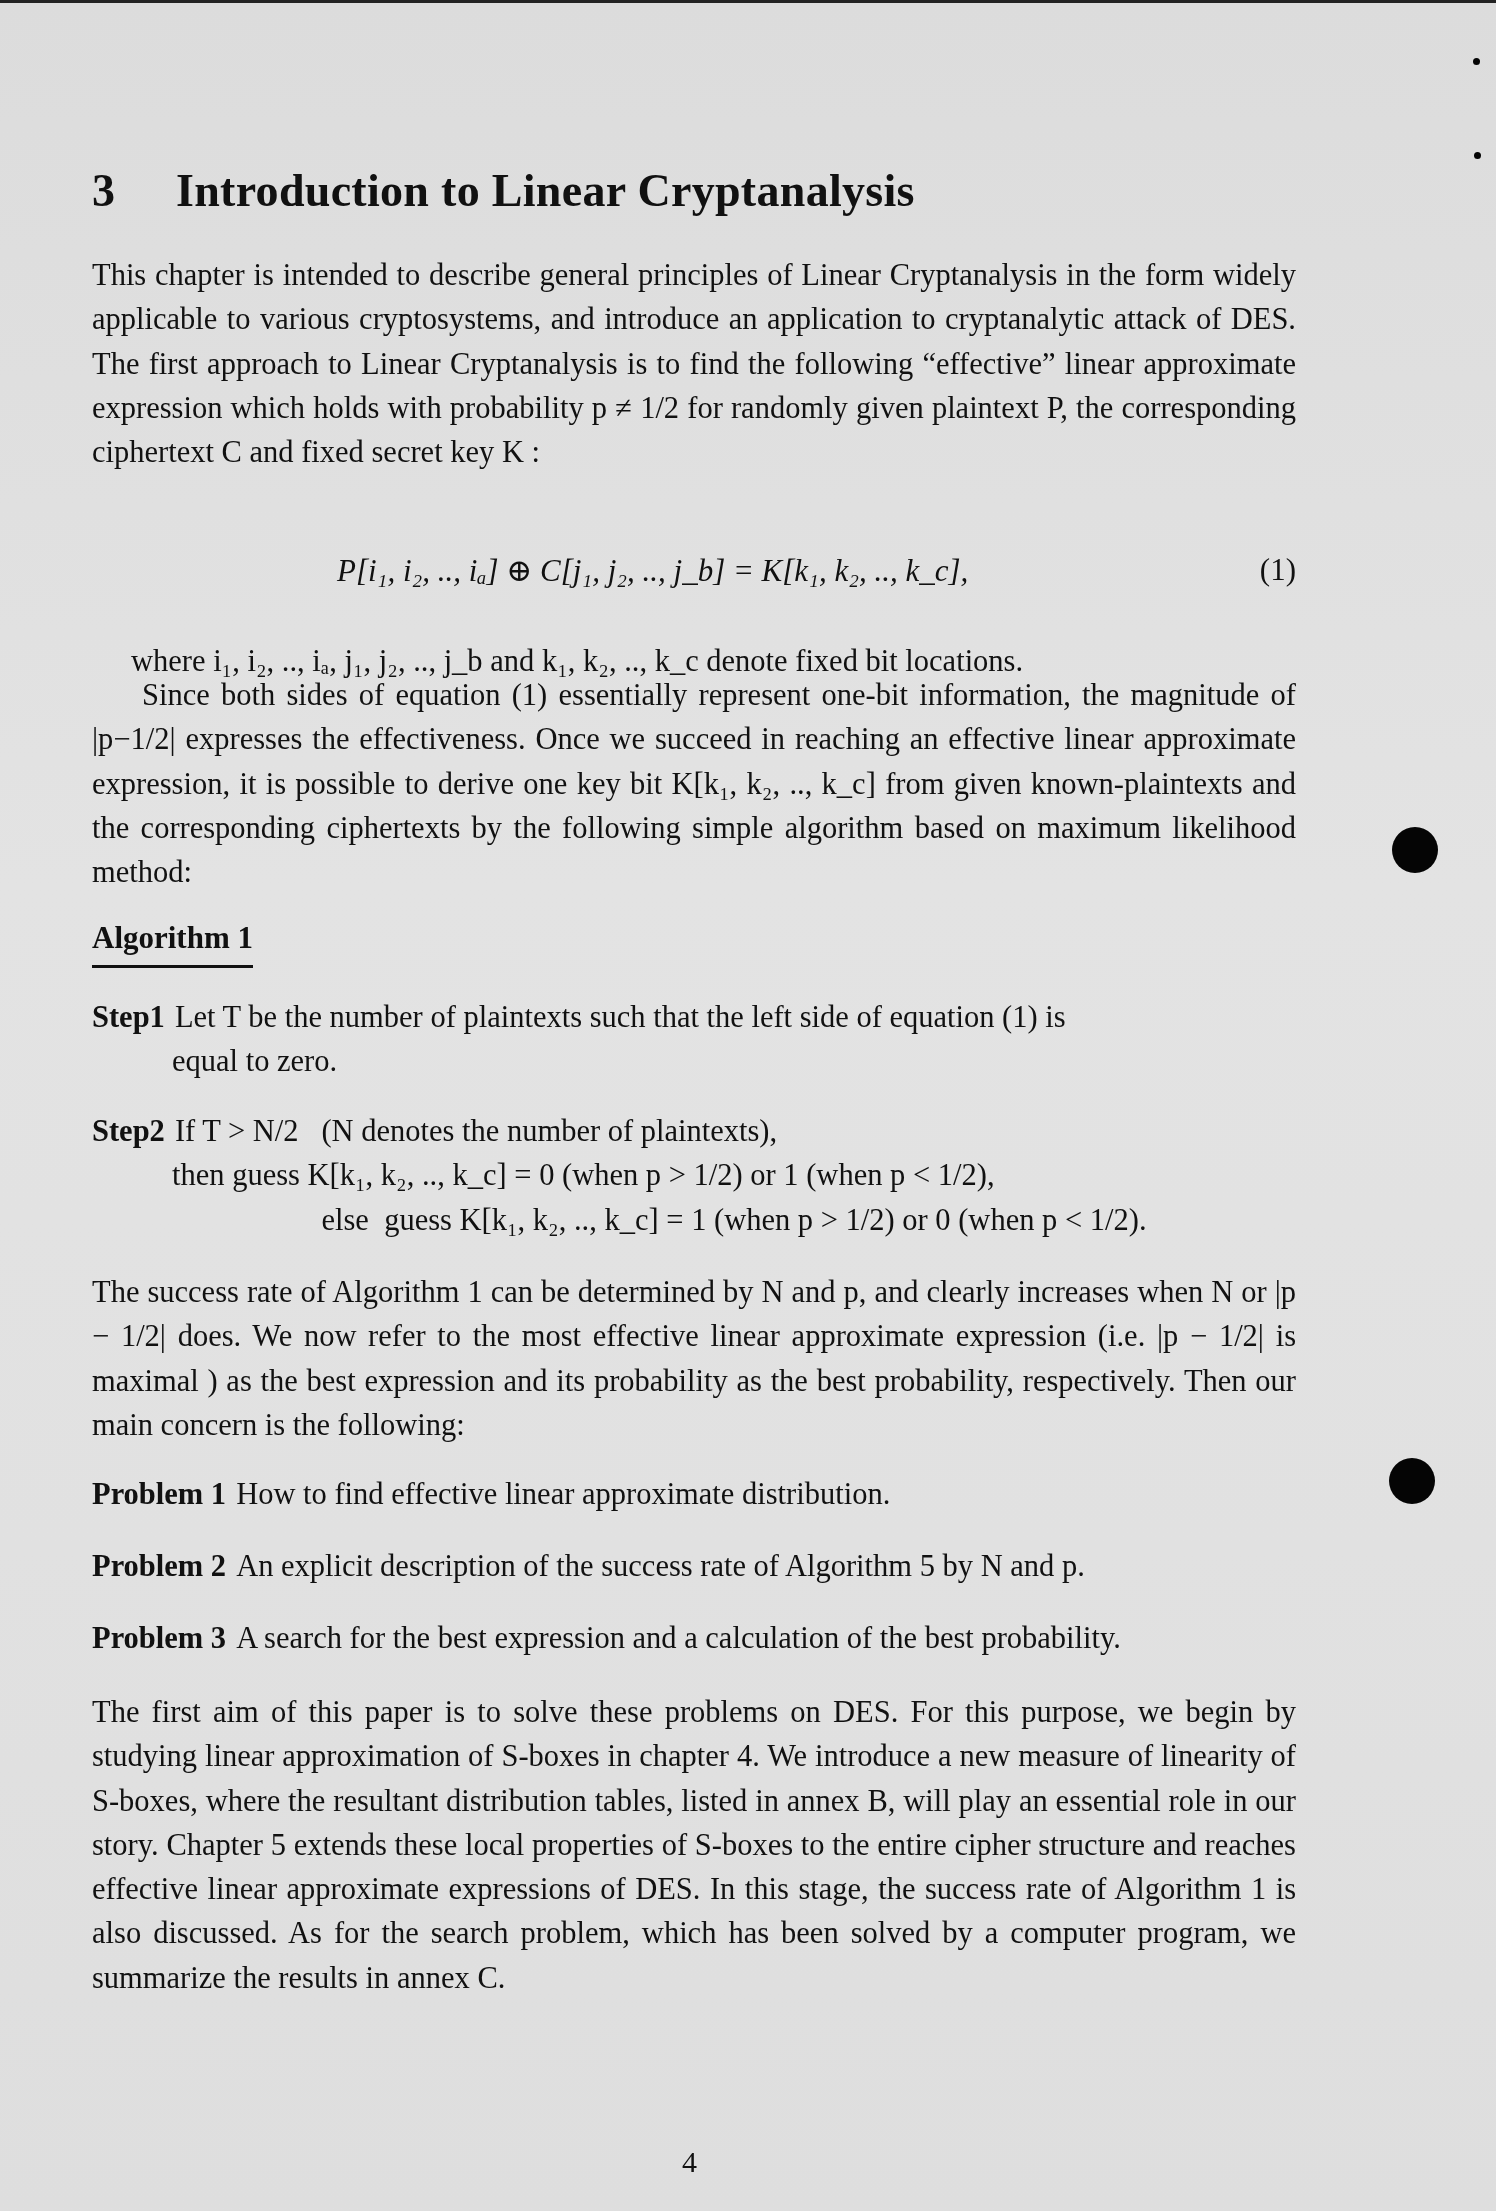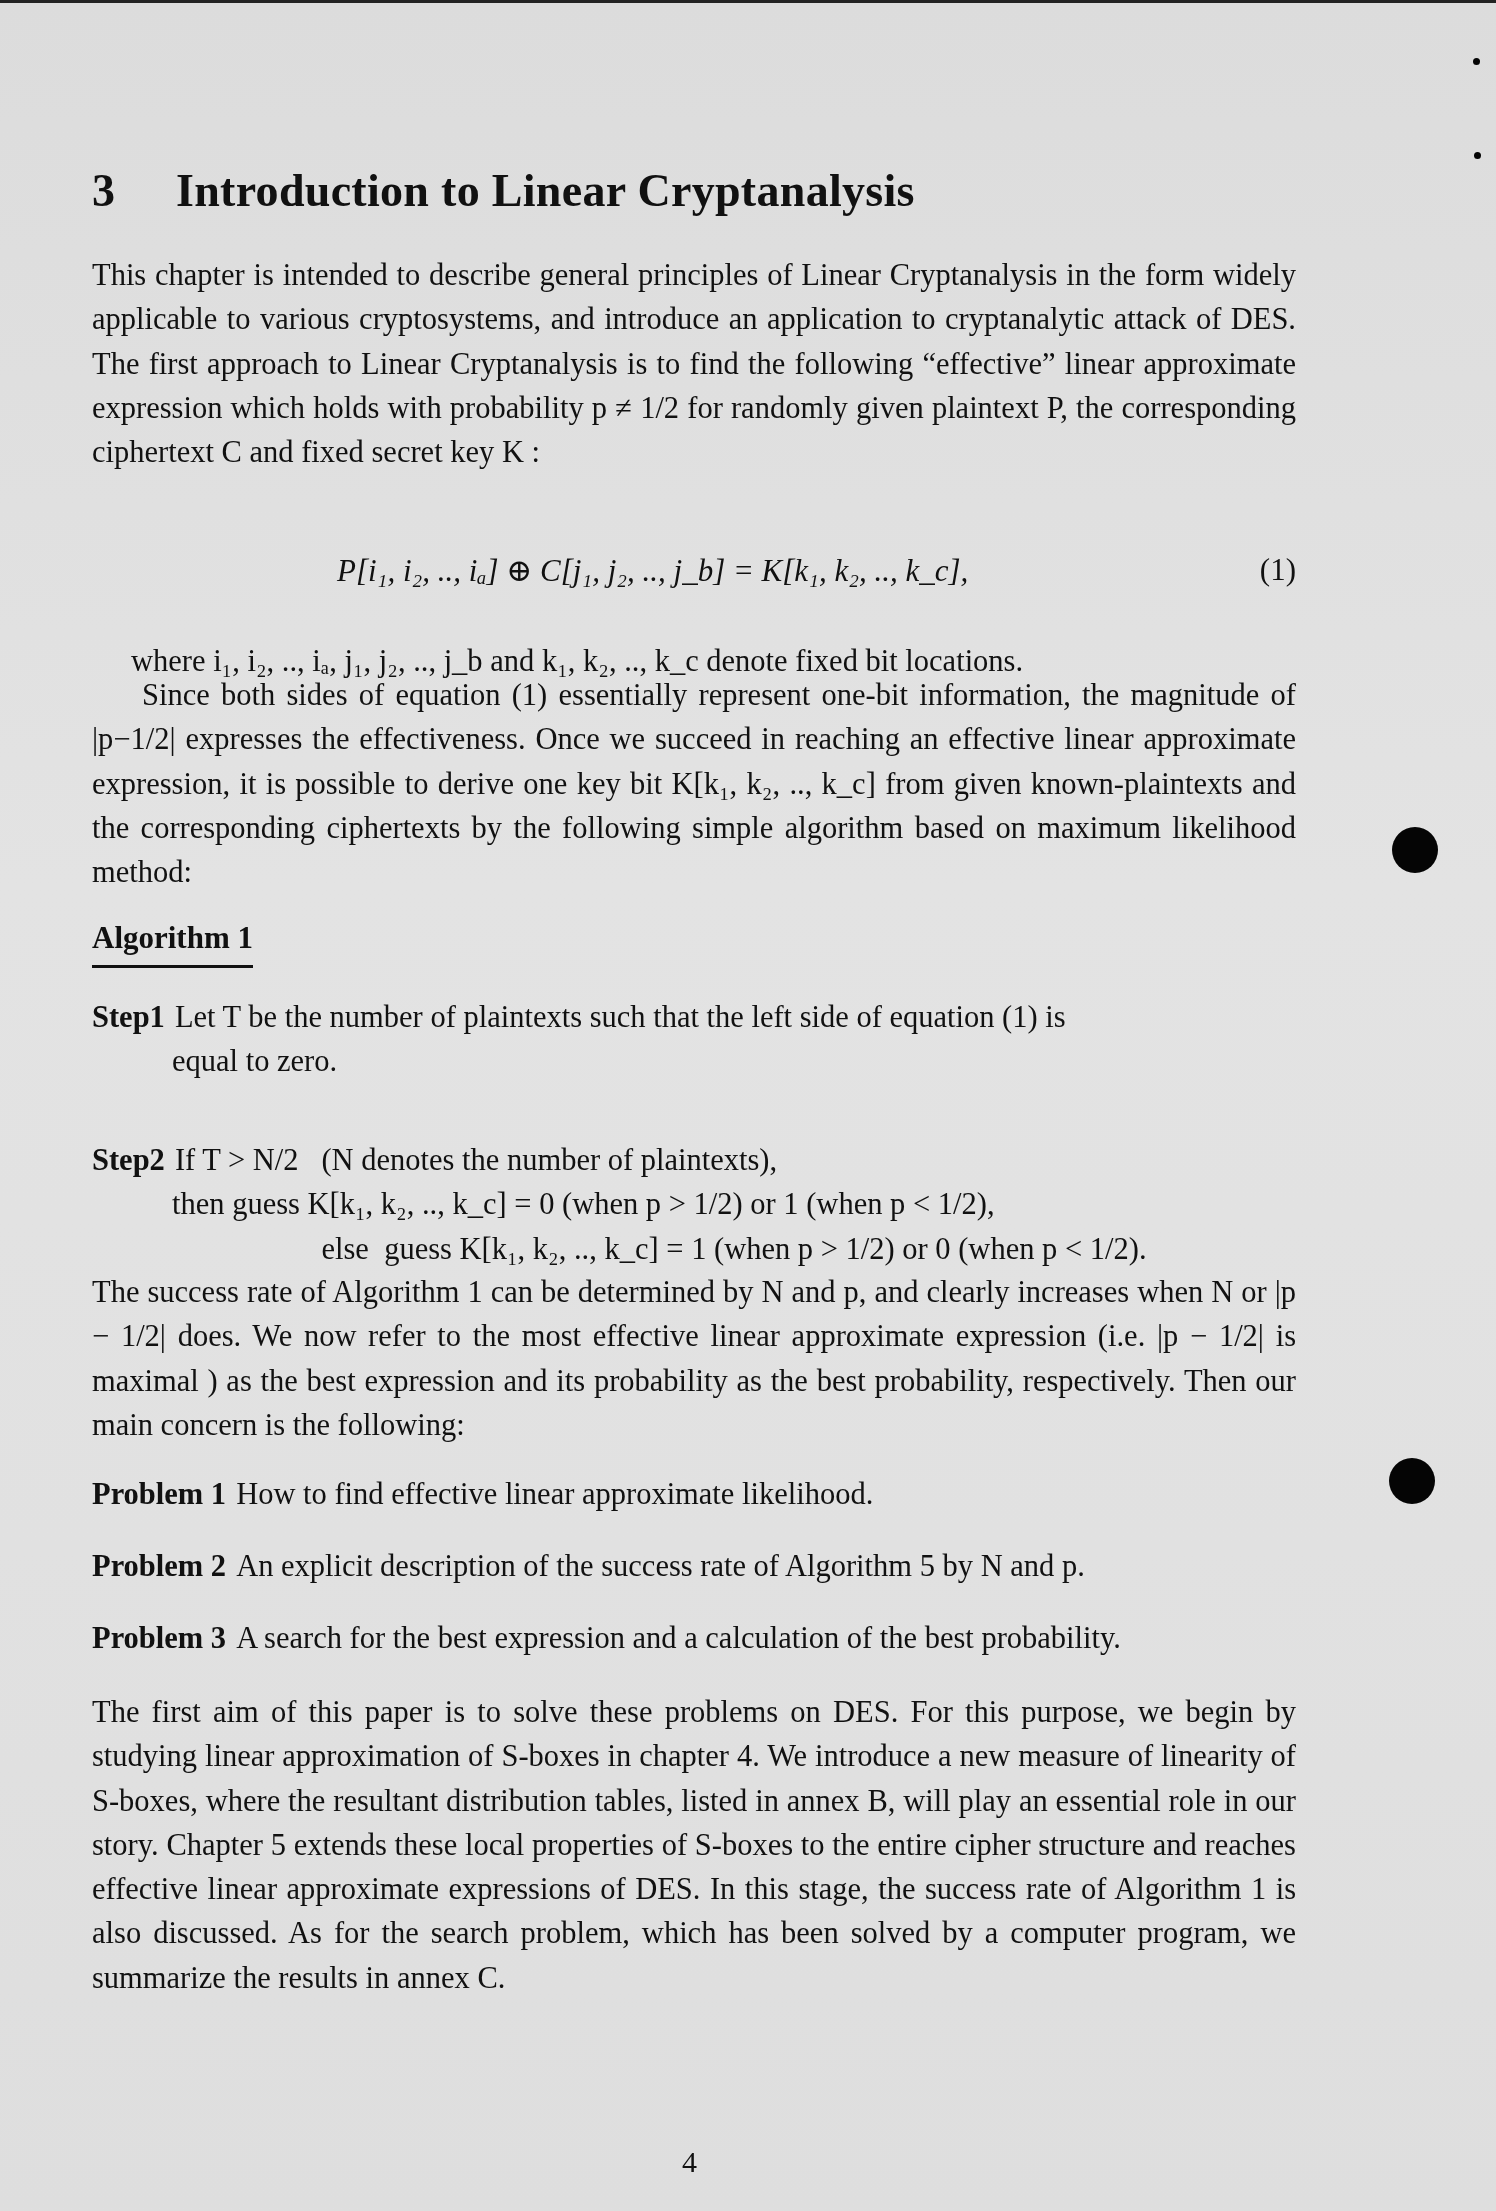--- a/index.html
+++ b/index.html
@@ -79,30 +79,30 @@
 
     <div class="para" style="top:673px;"><span class="indent"></span><span>Since both sides of equation (1) essentially represent one-bit information, the magnitude of |p−1/2| expresses the effectiveness. Once we succeed in reaching an effective linear approximate expression, it is possible to derive one key bit K[k₁, k₂, .., k_c] from given known-plaintexts and the corresponding ciphertexts by the following simple algorithm based on maximum likelihood method:</span></div>
 
     <div class="algo-title">Algorithm 1</div>
 
     <div class="step" style="top:995px;">
       <span class="label">Step1</span><span>Let T be the number of plaintexts such that the left side of equation (1) is</span>
       <span class="cont">equal to zero.</span>
     </div>
 
-    <div class="step" style="top:1109px;margin-top:29px;">
+    <div class="step" style="top:1109px;">
       <span class="label">Step2</span><span style="white-space:pre;">If T &gt; N/2   (N denotes the number of plaintexts),</span>
       <span class="cont">then guess K[k₁, k₂, .., k_c] = 0 (when p &gt; 1/2) or 1 (when p &lt; 1/2),</span>
       <span class="cont" style="white-space:pre;text-align:center;">else  guess K[k₁, k₂, .., k_c] = 1 (when p &gt; 1/2) or 0 (when p &lt; 1/2).</span>
     </div>
 
     <div class="para" style="top:1270px;">The success rate of Algorithm 1 can be determined by N and p, and clearly increases when N or |p − 1/2| does. We now refer to the most effective linear approximate expression (i.e. |p − 1/2| is maximal ) as the best expression and its probability as the best probability, respectively. Then our main concern is the following:</div>
 
     <div class="problem" style="top:1472px;">
-      <span class="label">Problem 1</span><span>How to find effective linear approximate likelihood.</span>
+      <span class="label">Problem 1</span><span>How to find effective linear approximate distribution.</span>
     </div>
     <div class="problem" style="top:1544px;">
       <span class="label">Problem 2</span><span>An explicit description of the success rate of Algorithm 5 by N and p.</span>
     </div>
     <div class="problem" style="top:1616px;">
       <span class="label">Problem 3</span><span>A search for the best expression and a calculation of the best probability.</span>
     </div>
 
     <div class="para" style="top:1690px;">The first aim of this paper is to solve these problems on DES. For this purpose, we begin by studying linear approximation of S-boxes in chapter 4. We introduce a new measure of linearity of S-boxes, where the resultant distribution tables, listed in annex B, will play an essential role in our story. Chapter 5 extends these local properties of S-boxes to the entire cipher structure and reaches effective linear approximate expressions of DES. In this stage, the success rate of Algorithm 1 is also discussed. As for the search problem, which has been solved by a computer program, we summarize the results in annex C.</div>
   </div>

